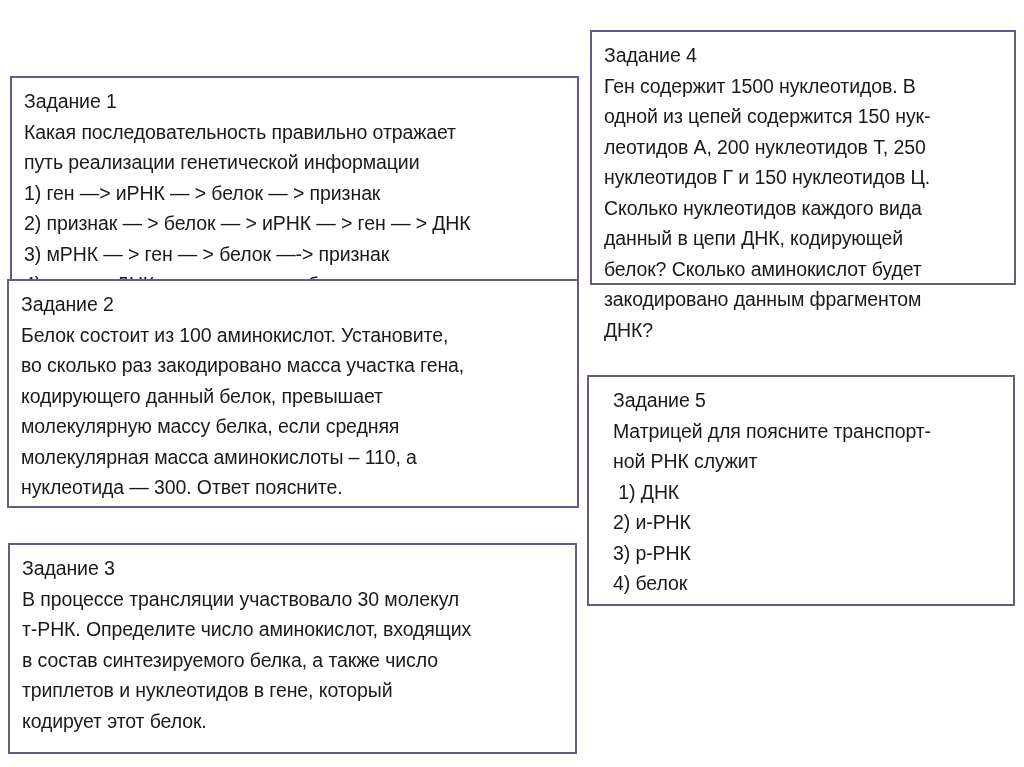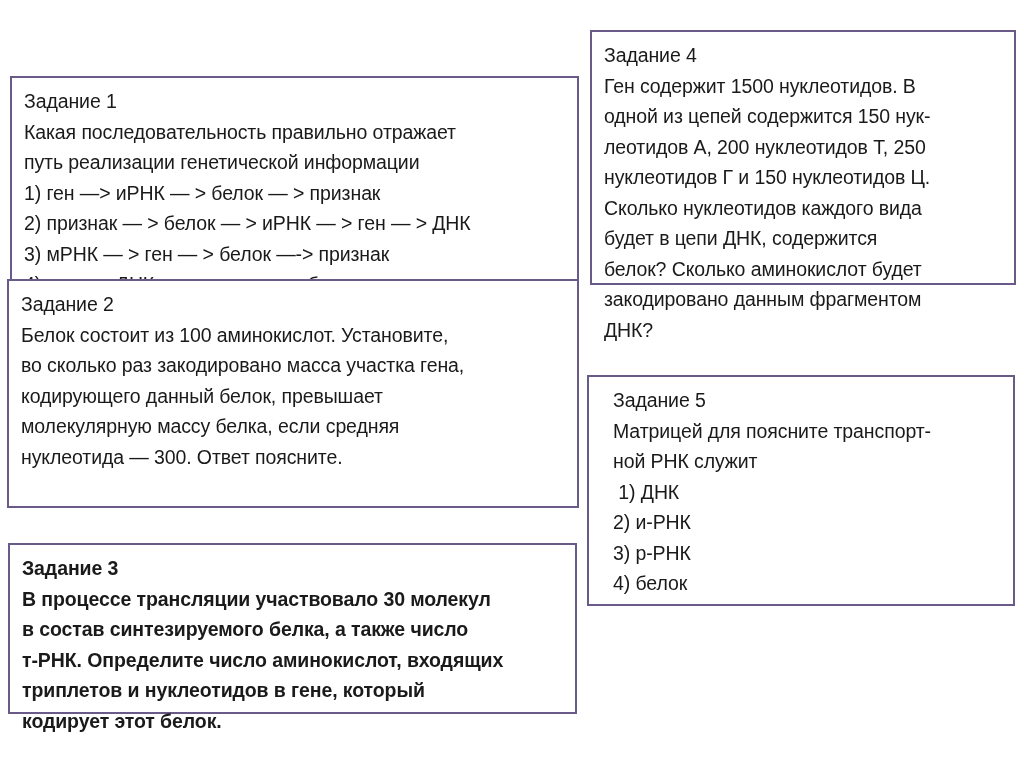--- a/index.html
+++ b/index.html
@@ -24,21 +24,21 @@
       font-size: 19.5px;
       line-height: 30.5px;
       letter-spacing: -0.1px;
     }
     .task-box .line {
       display: block;
       white-space: pre;
     }
     #box1 { left: 10px; top: 40px; width: 569px; height: 229px; margin-top: 36px; }
     #box2 { left: 7px;  top: 279px; width: 572px; height: 229px; }
-    #box3 { left: 8px;  top: 543px; width: 569px; height: 171px; font-weight: bold; }
+    #box3 { left: 8px;  top: 543px; width: 569px; height: 211px; }
     #box4 { left: 590px; top: 30px; width: 426px; height: 255px; }
     #box5 { left: 587px; top: 375px; width: 428px; height: 231px; padding-left: 24px; }
   </style>
 </head>
 <body>
 
 <div class="task-box" id="box1">
   <span class="line">Задание 1</span>
   <span class="line">Какая последовательность правильно отражает</span>
   <span class="line">путь реализации генетической информации</span>
@@ -47,40 +47,41 @@
   <span class="line">3) мРНК — &gt; ген — &gt; белок —-&gt; признак</span>
   <span class="line">4) ген —&gt; ДНК —&gt; признак —&gt; белок</span>
 </div>
 
 <div class="task-box" id="box2">
   <span class="line">Задание 2</span>
   <span class="line">Белок состоит из 100 аминокислот. Установите,</span>
   <span class="line">во сколько раз закодировано масса участка гена,</span>
   <span class="line">кодирующего данный белок, превышает</span>
   <span class="line">молекулярную массу белка, если средняя</span>
+  <span class="line">молекулярная масса аминокислоты – 110, а</span>
   <span class="line">нуклеотида — 300. Ответ поясните.</span>
 </div>
 
 <div class="task-box" id="box3">
   <span class="line">Задание 3</span>
   <span class="line">В процессе трансляции участвовало 30 молекул</span>
+  <span class="line">т-РНК. Определите число аминокислот, входящих</span>
   <span class="line">в состав синтезируемого белка, а также число</span>
-  <span class="line">т-РНК. Определите число аминокислот, входящих</span>
   <span class="line">триплетов и нуклеотидов в гене, который</span>
   <span class="line">кодирует этот белок.</span>
 </div>
 
 <div class="task-box" id="box4">
   <span class="line">Задание 4</span>
   <span class="line">Ген содержит 1500 нуклеотидов. В</span>
   <span class="line">одной из цепей содержится 150 нук-</span>
   <span class="line">леотидов А, 200 нуклеотидов Т, 250</span>
   <span class="line">нуклеотидов Г и 150 нуклеотидов Ц.</span>
   <span class="line">Сколько нуклеотидов каждого вида</span>
-  <span class="line">будет в цепи ДНК, содержится</span>
+  <span class="line">данный в цепи ДНК, кодирующей</span>
   <span class="line">белок? Сколько аминокислот будет</span>
   <span class="line">закодировано данным фрагментом</span>
   <span class="line">ДНК?</span>
 </div>
 
 <div class="task-box" id="box5">
   <span class="line">Задание 5</span>
   <span class="line">Матрицей для поясните транспорт-</span>
   <span class="line">ной РНК служит</span>
   <span class="line"> 1) ДНК</span>

